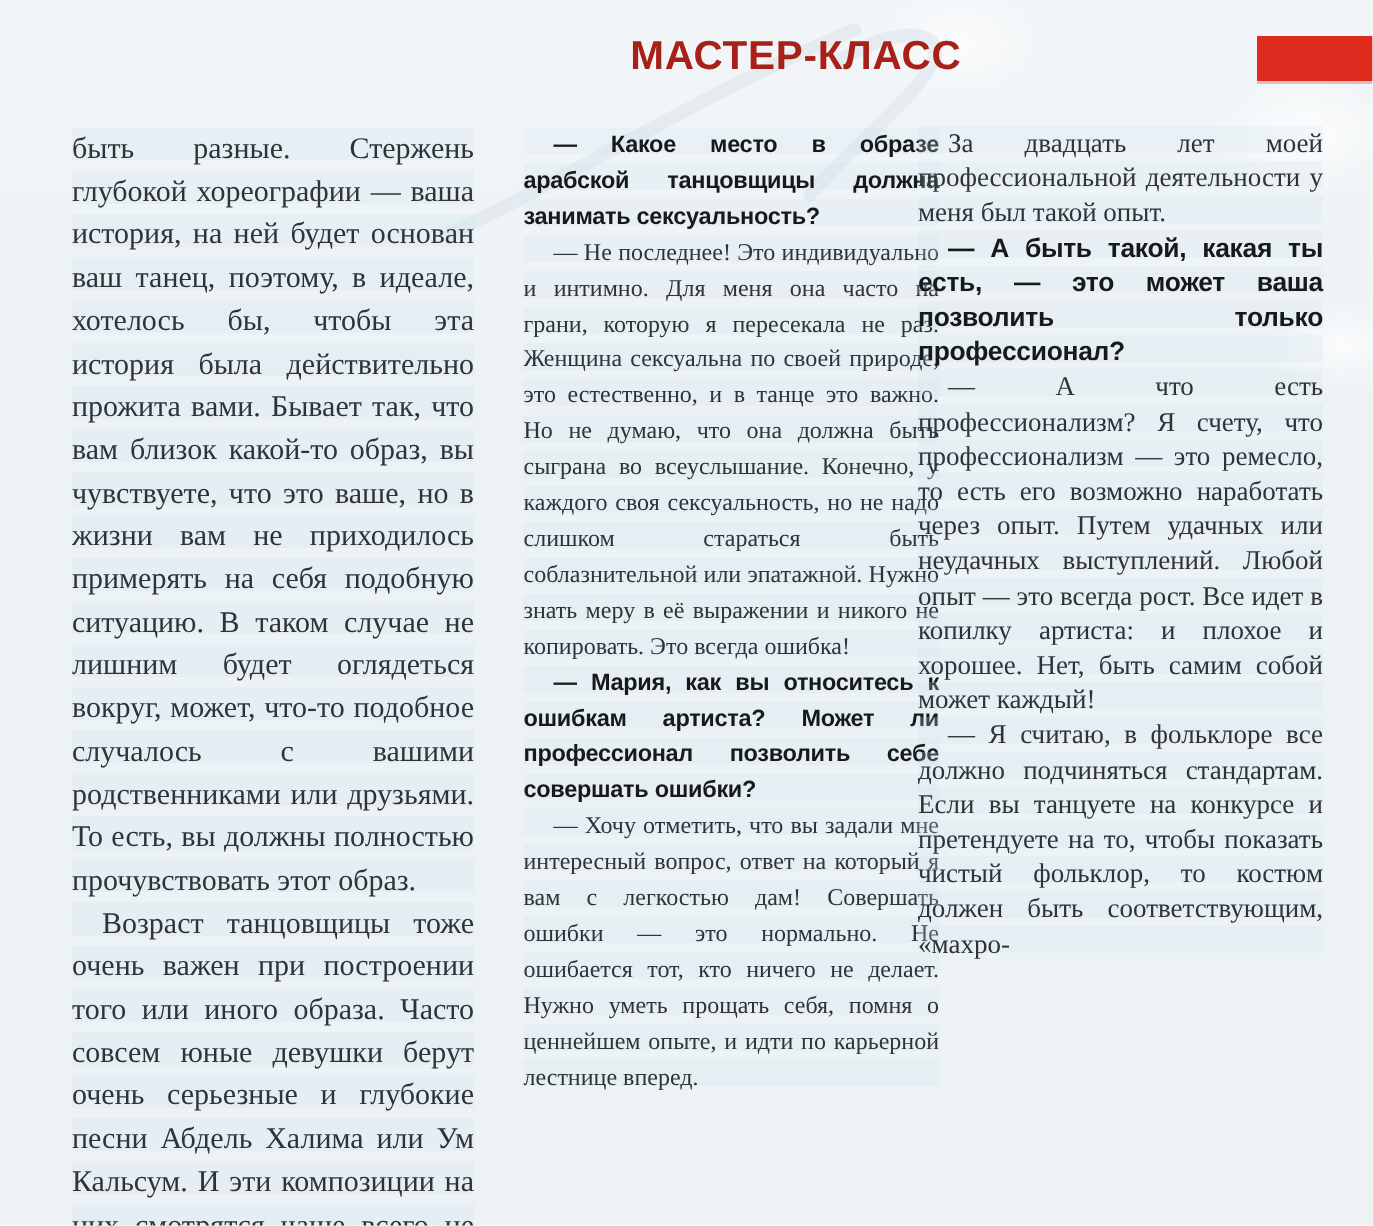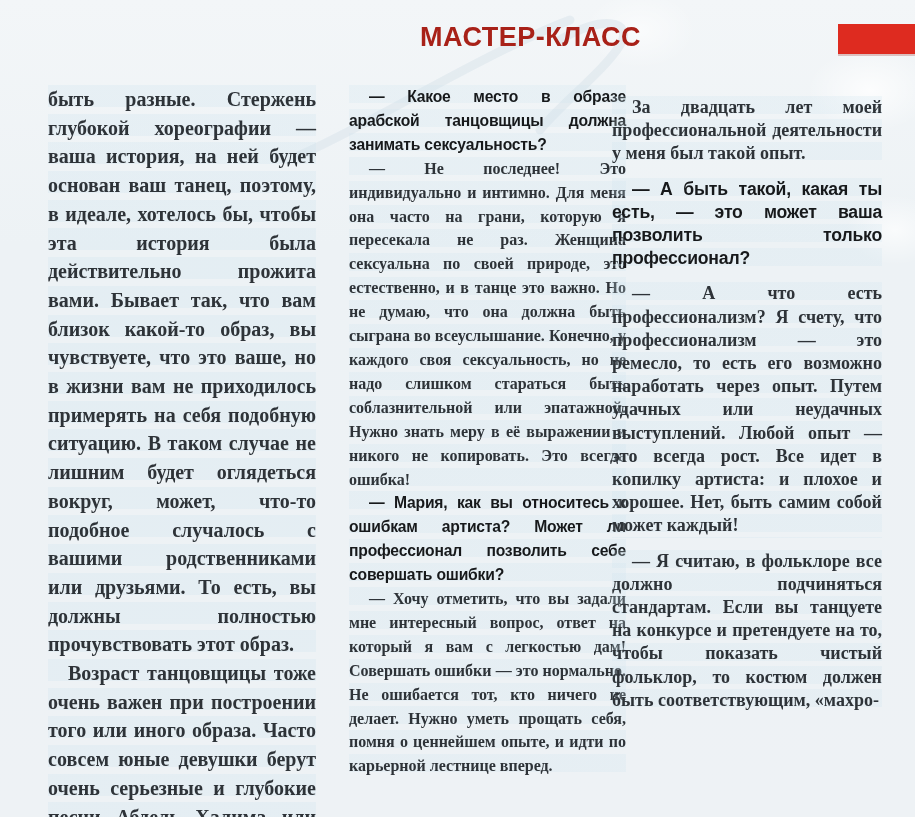--- a/index.html
+++ b/index.html
@@ -37,36 +37,36 @@
   .masthead-block{
     position:absolute; left:838px; top:2px; width:77px; height:30px;
     background:var(--accent-block);
     box-shadow:0 2px 0 rgba(150,30,20,.25);
   }
   .col{
     position:absolute; top:85px;
     text-align:justify;
     text-justify:inter-word;
   }
-  .col p{ text-indent:20px;font-weight:bold; }
+  .col p{ text-indent:20px; }
   .col p.no-indent{ text-indent:0; }
   .col-1{ left:48px;  width:268px; font-size:20px;   line-height:28.7px; }
   .col-2{ left:349px; width:277px; font-size:16px;   line-height:23.9px; }
   .col-3{ left:612px; width:270px; top:84px; font-size:18px; line-height:23.2px; }
   .question{
     font-family:"Liberation Sans", sans-serif;
     font-weight:bold;
     color:var(--ink-bold);
     font-size:.98em;
     letter-spacing:-0.2px;
   }
   
   .col-1 p{ background:repeating-linear-gradient(180deg, rgba(205,227,238,.28) 0 22px, rgba(205,227,238,0) 22px 28.7px); }
   .col-2 p{ background:repeating-linear-gradient(180deg, rgba(205,227,238,.24) 0 18px, rgba(205,227,238,0) 18px 23.9px); }
-  .col-3 p{ background:repeating-linear-gradient(180deg, rgba(205,227,238,.24) 0 18px, rgba(205,227,238,0) 18px 23.2px);margin-top:12px; }
+  .col-3 p{ background:repeating-linear-gradient(180deg, rgba(205,227,238,.24) 0 18px, rgba(205,227,238,0) 18px 23.2px); }
 </style>
 </head>
 <body>
 
 <svg class="watermark" viewBox="0 0 420 150" aria-hidden="true">
   <path d="M330,10 C250,40 120,120 60,145 M320,30 C360,5 395,10 380,35 C365,60 320,95 300,120" fill="none" stroke="#dbe5ec" stroke-width="9" stroke-linecap="round"></path>
 </svg>
 
 <div class="masthead">
   <div class="masthead-title">МАСТЕР-КЛАСС</div>

